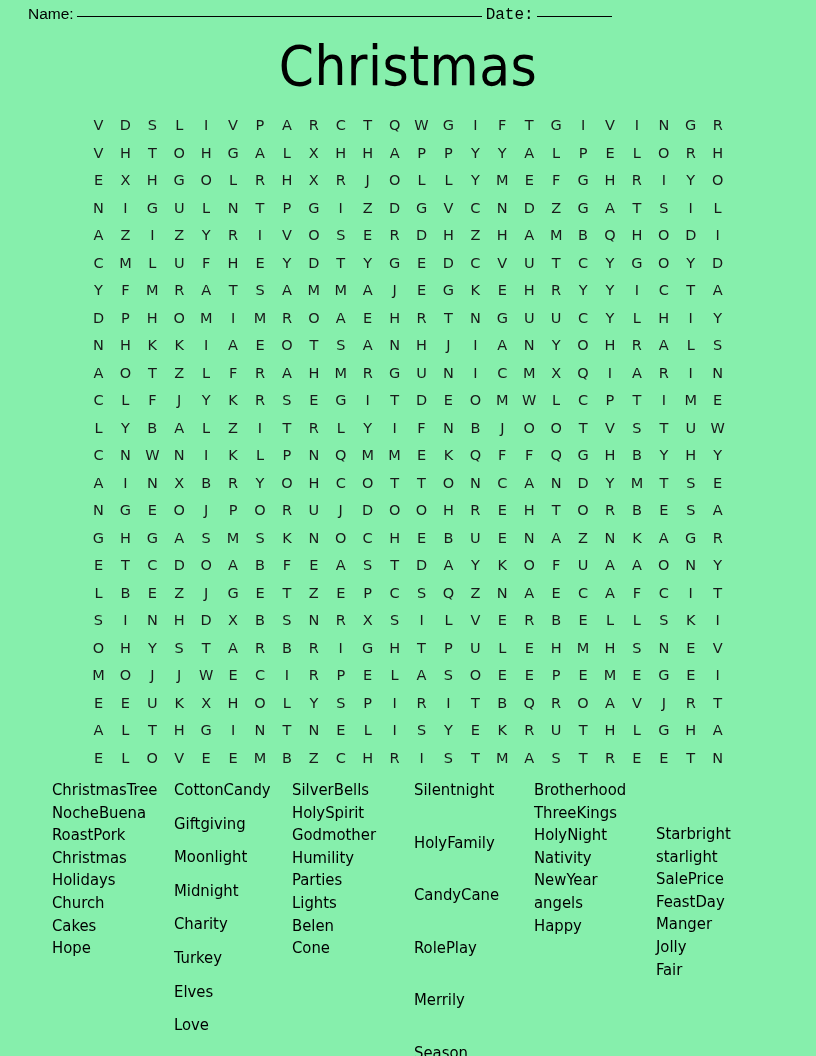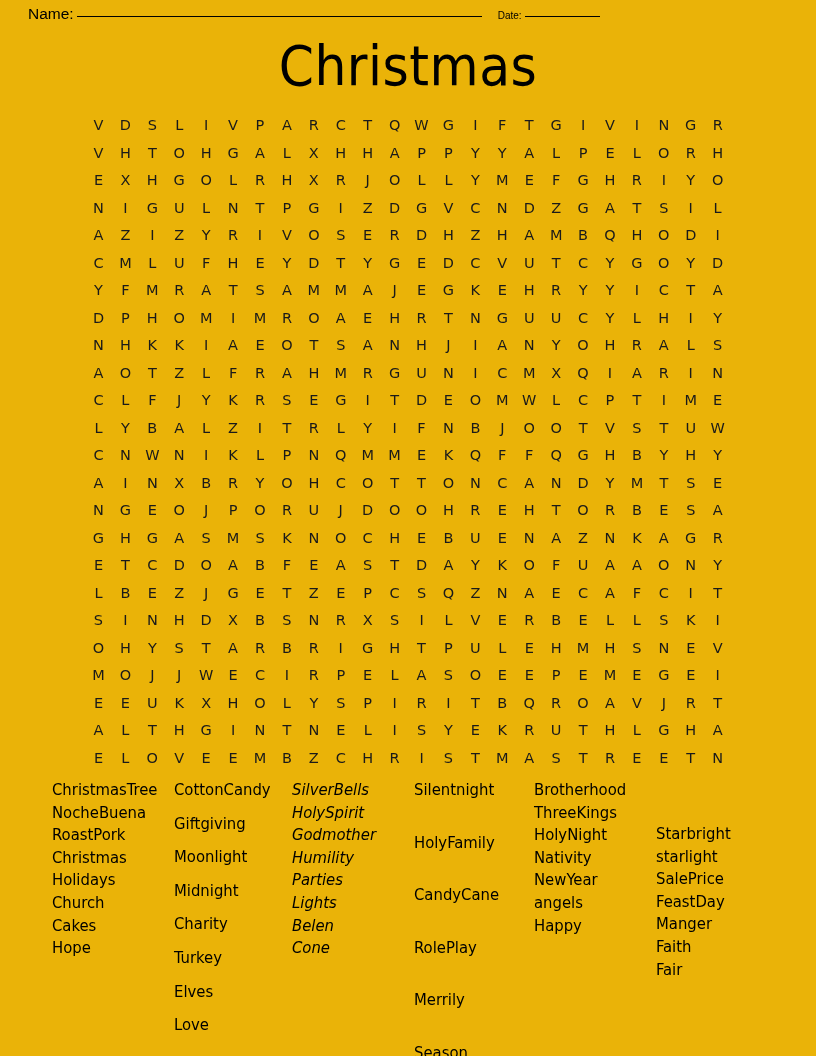--- a/index.html
+++ b/index.html
@@ -5,21 +5,21 @@
 <style>
   html, body {
     margin: 0;
     padding: 0;
     background: #ffffff;
   }
   .page {
     position: relative;
     width: 816px;
     height: 1056px;
-    background: #eab308;
+    background: #86efac;
     font-family: "Liberation Sans", sans-serif;
     color: #000000;
     overflow: hidden;
     box-sizing: border-box;
   }
 
   
   .header {
     position: absolute;
     top: 0px;
@@ -38,24 +38,24 @@
     margin-left: 28px;
   }
   .name-rule {
     flex: 0 0 405px;
     border-bottom: 1.1px solid #000;
     margin-left: 3px;
     position: relative;
     top: -2px;
   }
   .date-label {
-    font-size: 10px;
-    font-family: Liberation Sans, sans-serif;
+    font-size: 16px;
+    font-family: Liberation Mono, monospace;
     white-space: pre;
-    margin-left: 16px;
+    margin-left: 4px;
   }
   .date-rule {
     flex: 0 0 75px;
     border-bottom: 1.1px solid #000;
     margin-left: 3px;
     position: relative;
     top: -2px;
   }
 
   
@@ -104,21 +104,21 @@
     width: 730px;
     display: flex;
     align-items: flex-start;
   }
   .word-col {
     display: flex;
     flex-direction: column;
   }
   .word-col.c0 { width: 122px; }
   .word-col.c1 { width: 118px; gap: 11px; }
-  .word-col.c2 { width: 122px; font-style: italic; }
+  .word-col.c2 { width: 122px; }
   .word-col.c3 { width: 120px; gap: 30px; }
   .word-col.c4 { width: 122px; }
   .word-col.c5 { width: 120px; margin-top: 44px; }
   .word {
     font-family: "DejaVu Sans Condensed", "DejaVu Sans", sans-serif;
     font-size: 16.5px;
     line-height: 22.6px;
     white-space: pre;
     color: #000;
   }
@@ -813,18 +813,18 @@
         <div class="word">NewYear</div>
         <div class="word">angels</div>
         <div class="word">Happy</div>
       </div>
       <div class="word-col c5">
         <div class="word">Starbright</div>
         <div class="word">starlight</div>
         <div class="word">SalePrice</div>
         <div class="word">FeastDay</div>
         <div class="word">Manger</div>
-        <div class="word">Faith</div>
+        <div class="word">Jolly</div>
         <div class="word">Fair</div>
       </div>
     </div>
 
 </div>
 
 </body></html>

